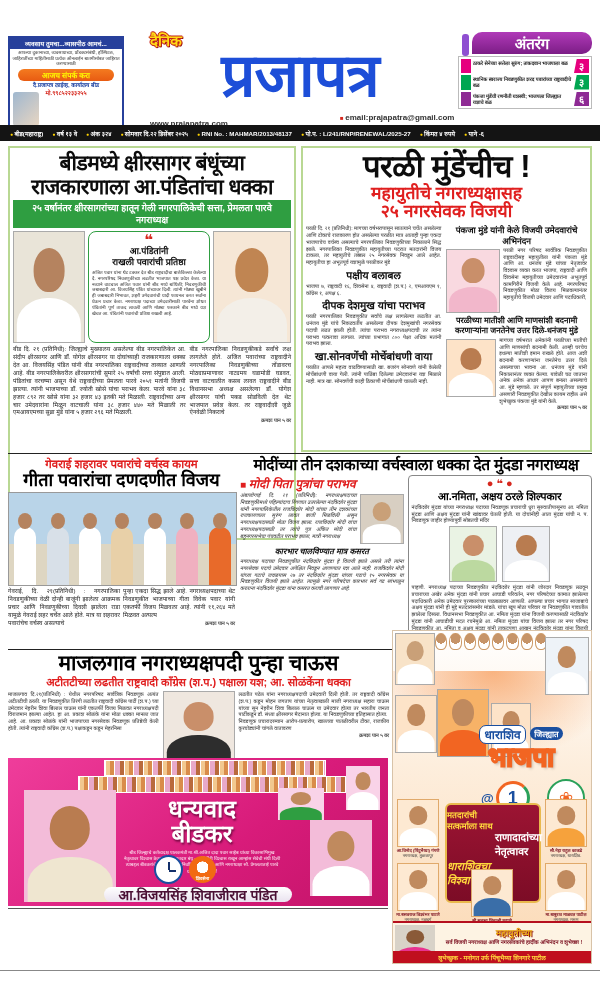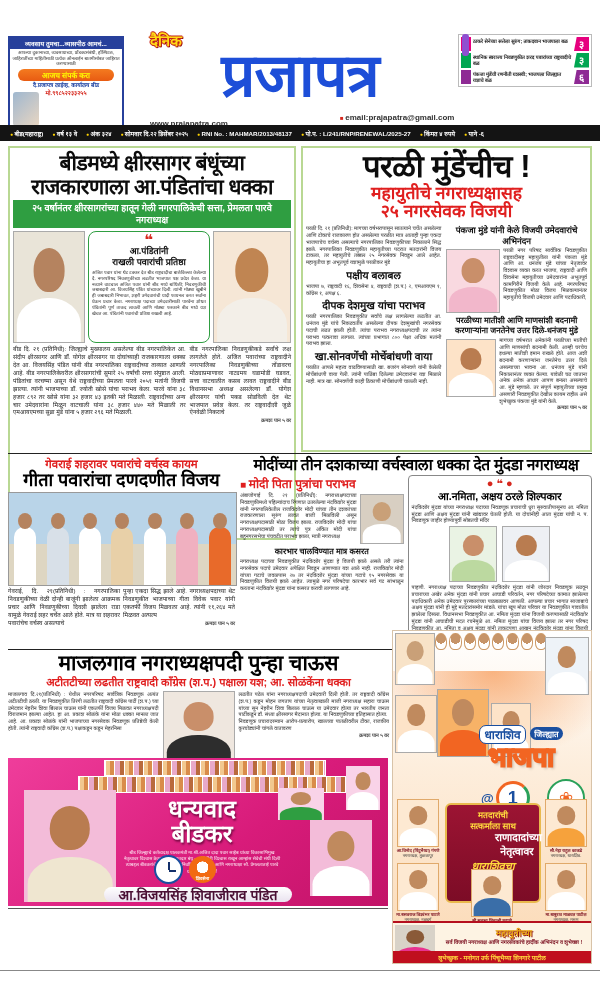--- a/index.html
+++ b/index.html
@@ -85,21 +85,21 @@
   .gv .photo .p{width:22px;height:58px;border-radius:10px 10px 0 0;background:var(--s,#fff);position:relative;}
   .gv .photo .p::before{content:"";position:absolute;left:50%;top:-14px;width:14px;height:16px;transform:translateX(-50%);border-radius:50%;background:#b5835f;}
   .gv .cols{display:flex;margin-top:2px;}
   .gv .cl{width:50%;padding-right:3px;}
   .gv .cr{width:50%;}
 
   
   .md{left:240px;top:456px;width:352px;height:170px;}
   .md .h1{font-size:15.5px;font-weight:800;text-align:center;line-height:1.1;letter-spacing:-0.3px;}
   .md .cols{display:flex;margin-top:2px;}
-  .md .cl{width:47%;padding-right:4px;}
+  .md .cl{width:47%;padding-right:4px;font-style:italic;}
   .md .cr{width:53%;}
   .md .redsub{color:#e01f1f;font-size:12px;font-weight:800;}
   .md .redsub::before{content:"■ ";font-size:10px;}
   .md .qframe{border:1px solid #888;border-radius:4px;padding:3px;position:relative;}
   .md .qdec{text-align:center;color:#d6281e;font-size:11px;line-height:0.9;font-weight:bold;}
   .md .qtitle{font-size:10.5px;font-weight:800;text-align:center;margin-bottom:1px;}
   .md .prow{display:flex;justify-content:center;gap:5px;margin:2px 0;}
 
   
   .mj{left:8px;top:652px;width:381px;height:104px;}
@@ -137,21 +137,21 @@
   .col-ph3{position:absolute;left:98px;top:72px;width:38px;height:52px;--pbg:#fde3c8;--shirt:#fff;}
   .bjp .ttl{position:absolute;left:58px;top:94px;width:140px;text-align:center;}
   .pillw{display:inline-block;background:#fff;color:#1a4fa0;border:1px solid #1a4fa0;border-radius:7px;font-size:12px;font-weight:800;padding:0 4px;}
   .pillb{display:inline-block;background:#1a4fa0;color:#fff;border-radius:7px;font-size:8px;font-weight:800;padding:1px 4px;vertical-align:2px;}
   .bjpword{font-size:26px;font-weight:800;color:#fff;-webkit-text-stroke:2px #f26522;text-shadow:2px 2px 3px rgba(0,0,0,.25);line-height:1;}
   .atone{position:absolute;left:88px;top:150px;display:flex;align-items:center;gap:2px;}
   .at{color:#1a4fa0;font-weight:800;font-size:13px;}
   .one{width:28px;height:28px;border-radius:50%;background:#fff;border:3px solid;border-color:#f26522 #2aa15a #2aa15a #f26522;color:#1a4fa0;font-weight:800;font-size:18px;display:flex;align-items:center;justify-content:center;}
   .lotus{position:absolute;right:6px;top:148px;width:34px;height:34px;border-radius:50%;background:#fff;border:2px solid #2aa15a;display:flex;align-items:center;justify-content:center;font-size:17px;color:#f26522;}
   .lotus::before{content:"❀";}
-  .scroll{position:absolute;left:52px;top:172px;width:96px;height:100px;background:linear-gradient(#9c1433,#7c0c26);border:2px solid #e9b94d;border-radius:6px;text-align:center;padding-top:5px;box-sizing:border-box;}
+  .scroll{position:absolute;left:52px;top:172px;width:96px;height:100px;background:linear-gradient(#9c1433,#7c0c26);border:2px solid #e9b94d;border-radius:6px;padding-top:5px;box-sizing:border-box;}
   .scroll .y{color:#ffd83d;font-weight:800;font-size:8.5px;line-height:1.25;}
   .scroll .w{color:#fff;font-weight:800;font-size:10.5px;line-height:1.3;padding-left:48px;}
   .scroll .y2{color:#ffd83d;font-weight:800;font-size:11px;line-height:1.3;font-style:italic;}
   .cand{position:absolute;width:46px;text-align:center;}
   .cand .ph{width:40px;height:46px;margin:0 auto;--pbg:#fde9d2;--shirt:#fff;border:1px solid #e0a96a;}
   .cand .nm{font-size:4.4px;font-weight:bold;color:#7c1020;line-height:1.2;margin-top:1px;}
   .cand .ps{font-size:4.2px;color:#333;}
   .congrats{position:absolute;left:0;bottom:0;width:100%;height:40px;background:#fdf3e3;border-top:2px solid #b50f1e;}
   .congrats .man{position:absolute;left:2px;bottom:2px;width:40px;height:36px;--pbg:#d8d2c8;--shirt:#e8328f;--skin:#8a5a38;border:none;}
   .congrats .l1{position:absolute;left:46px;top:3px;width:150px;text-align:center;font-size:9px;font-weight:800;color:#e8a00c;text-shadow:1px 1px 0 #8a1010;}
@@ -172,20 +172,21 @@
     <div class="pic"></div>
   </div>
 
   <div class="abs daily">दैनिक</div>
   <div class="abs nameplate">प्रजापत्र</div>
   <div class="abs site">www.prajapatra.com</div>
   <div class="abs mail">email:prajapatra@gmail.com</div>
 
   <div class="abs antarang">
     <div class="hd-bar"></div>
+    <div class="hd">अंतरंग</div>
     <div class="bx">
       <div class="row">
         <div class="chip" style="background:#e6007e"></div>
         <div class="tx">ठाकरे सेनेच्या सत्तेला सुरुंग; ताकदवान भाजपाला बळ</div>
         <div class="pg" style="background:#e6007e">३</div>
       </div>
       <div class="row">
         <div class="chip" style="background:#00a651"></div>
         <div class="tx">स्थानिक स्वराज्य निवडणुकीत शरद पवारांच्या राष्ट्रवादीचे बळ</div>
         <div class="pg" style="background:#00a651">३</div>

